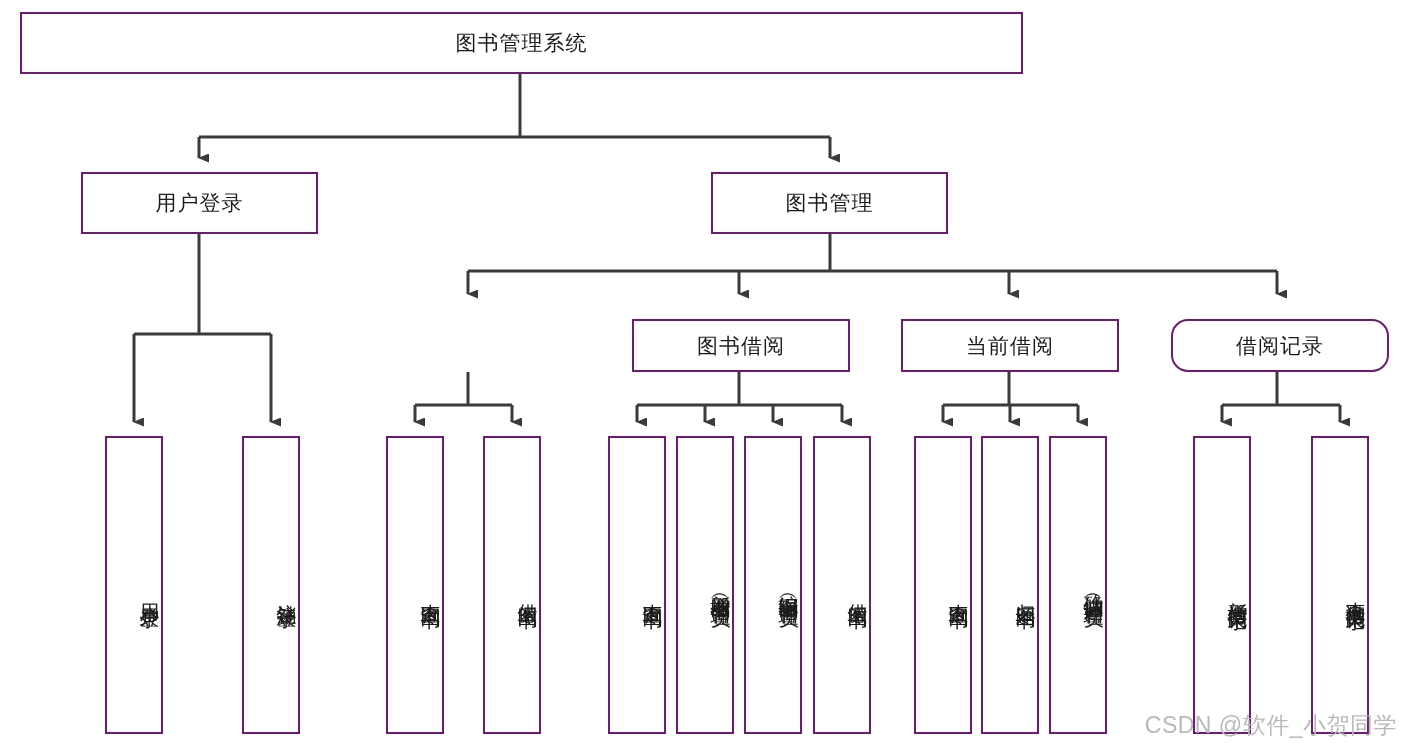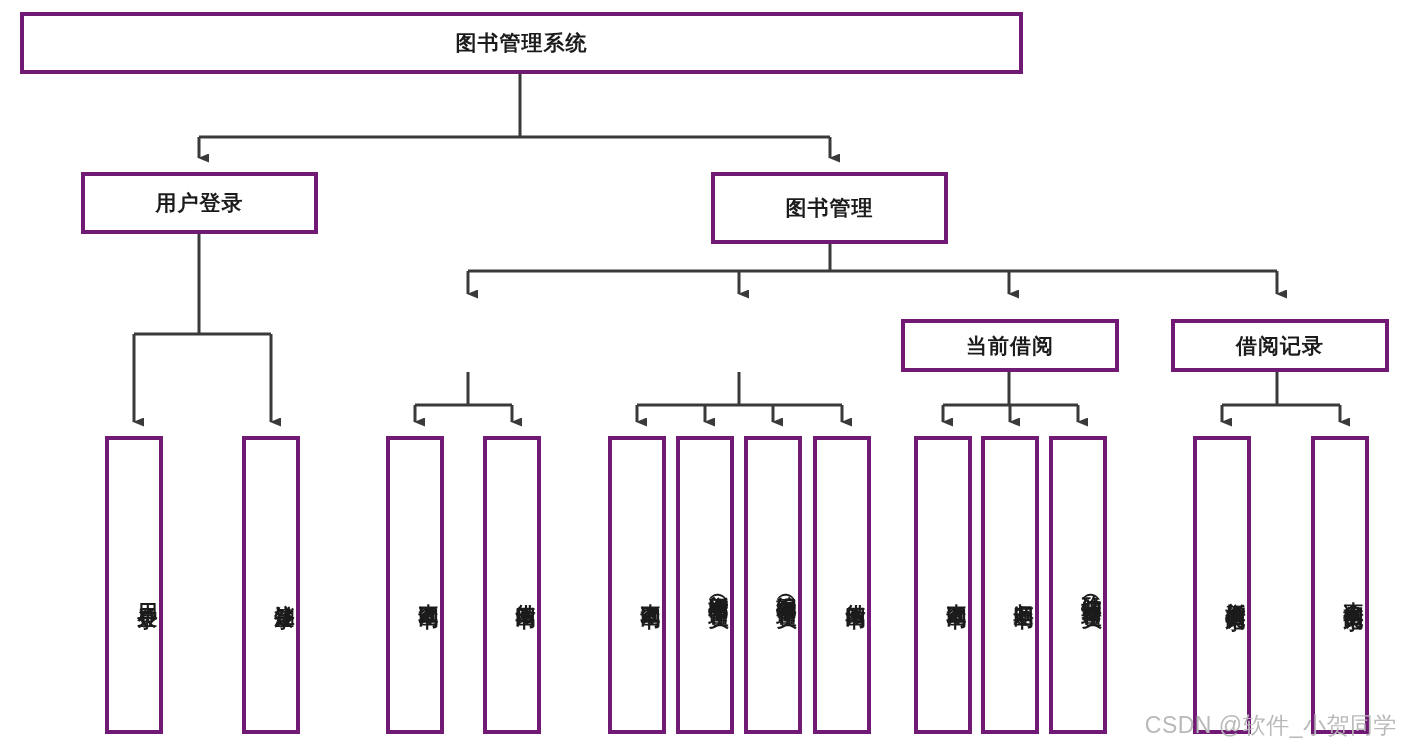--- a/index.html
+++ b/index.html
@@ -2,26 +2,25 @@
 <html><head>
 <meta charset="utf-8">
 <style>
   html,body{margin:0;padding:0;background:#ffffff;}
   body{font-family:"Liberation Sans","DejaVu Sans",sans-serif;}
   #canvas{position:relative;width:1405px;height:747px;background:#ffffff;overflow:hidden;}
   .node{
     position:absolute;
     box-sizing:border-box;
     background:#ffffff;
-    border:4px solid #701a75;
+    border:2px solid #701a75;
     display:flex;
     align-items:center;
     justify-content:center;
     color:#1b1b1b;
-    font-weight:bold;
   }
   .node.h{font-size:21px;letter-spacing:1px;}
   .node.leaf{
     font-size:20px;
     letter-spacing:2px;
     writing-mode:vertical-rl;
     text-orientation:upright;
     align-items:flex-start;
     justify-content:center;
     padding-top:14px;
@@ -94,28 +93,31 @@
     </g>
   </svg>
 
   <div class="node h" style="left:20px;top:12px;width:1003px;height:62px;">
     <span>图书管理系统</span>
   </div>
 
   <div class="node h" style="left:81px;top:172px;width:237px;height:62px;">
     <span>用户登录</span>
   </div>
-  <div class="node h" style="left:711px;top:172px;width:237px;height:72px;">
+  <div class="node h" style="left:711px;top:172px;width:237px;height:62px;">
     <span>图书管理</span>
   </div>
 
+  <div class="node h" style="left:632px;top:319px;width:218px;height:53px;">
+    <span>图书借阅</span>
+  </div>
   <div class="node h" style="left:901px;top:319px;width:218px;height:53px;">
     <span>当前借阅</span>
   </div>
-  <div class="node h" style="left:1171px;top:319px;width:218px;height:53px;">
+  <div class="node h" style="left:1171px;top:319px;width:218px;height:53px;border-radius:17px;">
     <span>借阅记录</span>
   </div>
 
   <div class="node leaf" style="left:105px;top:436px;width:58px;height:298px;">
     <span>用户登录</span>
   </div>
   <div class="node leaf" style="left:242px;top:436px;width:58px;height:298px;">
     <span>注销登录</span>
   </div>
 

